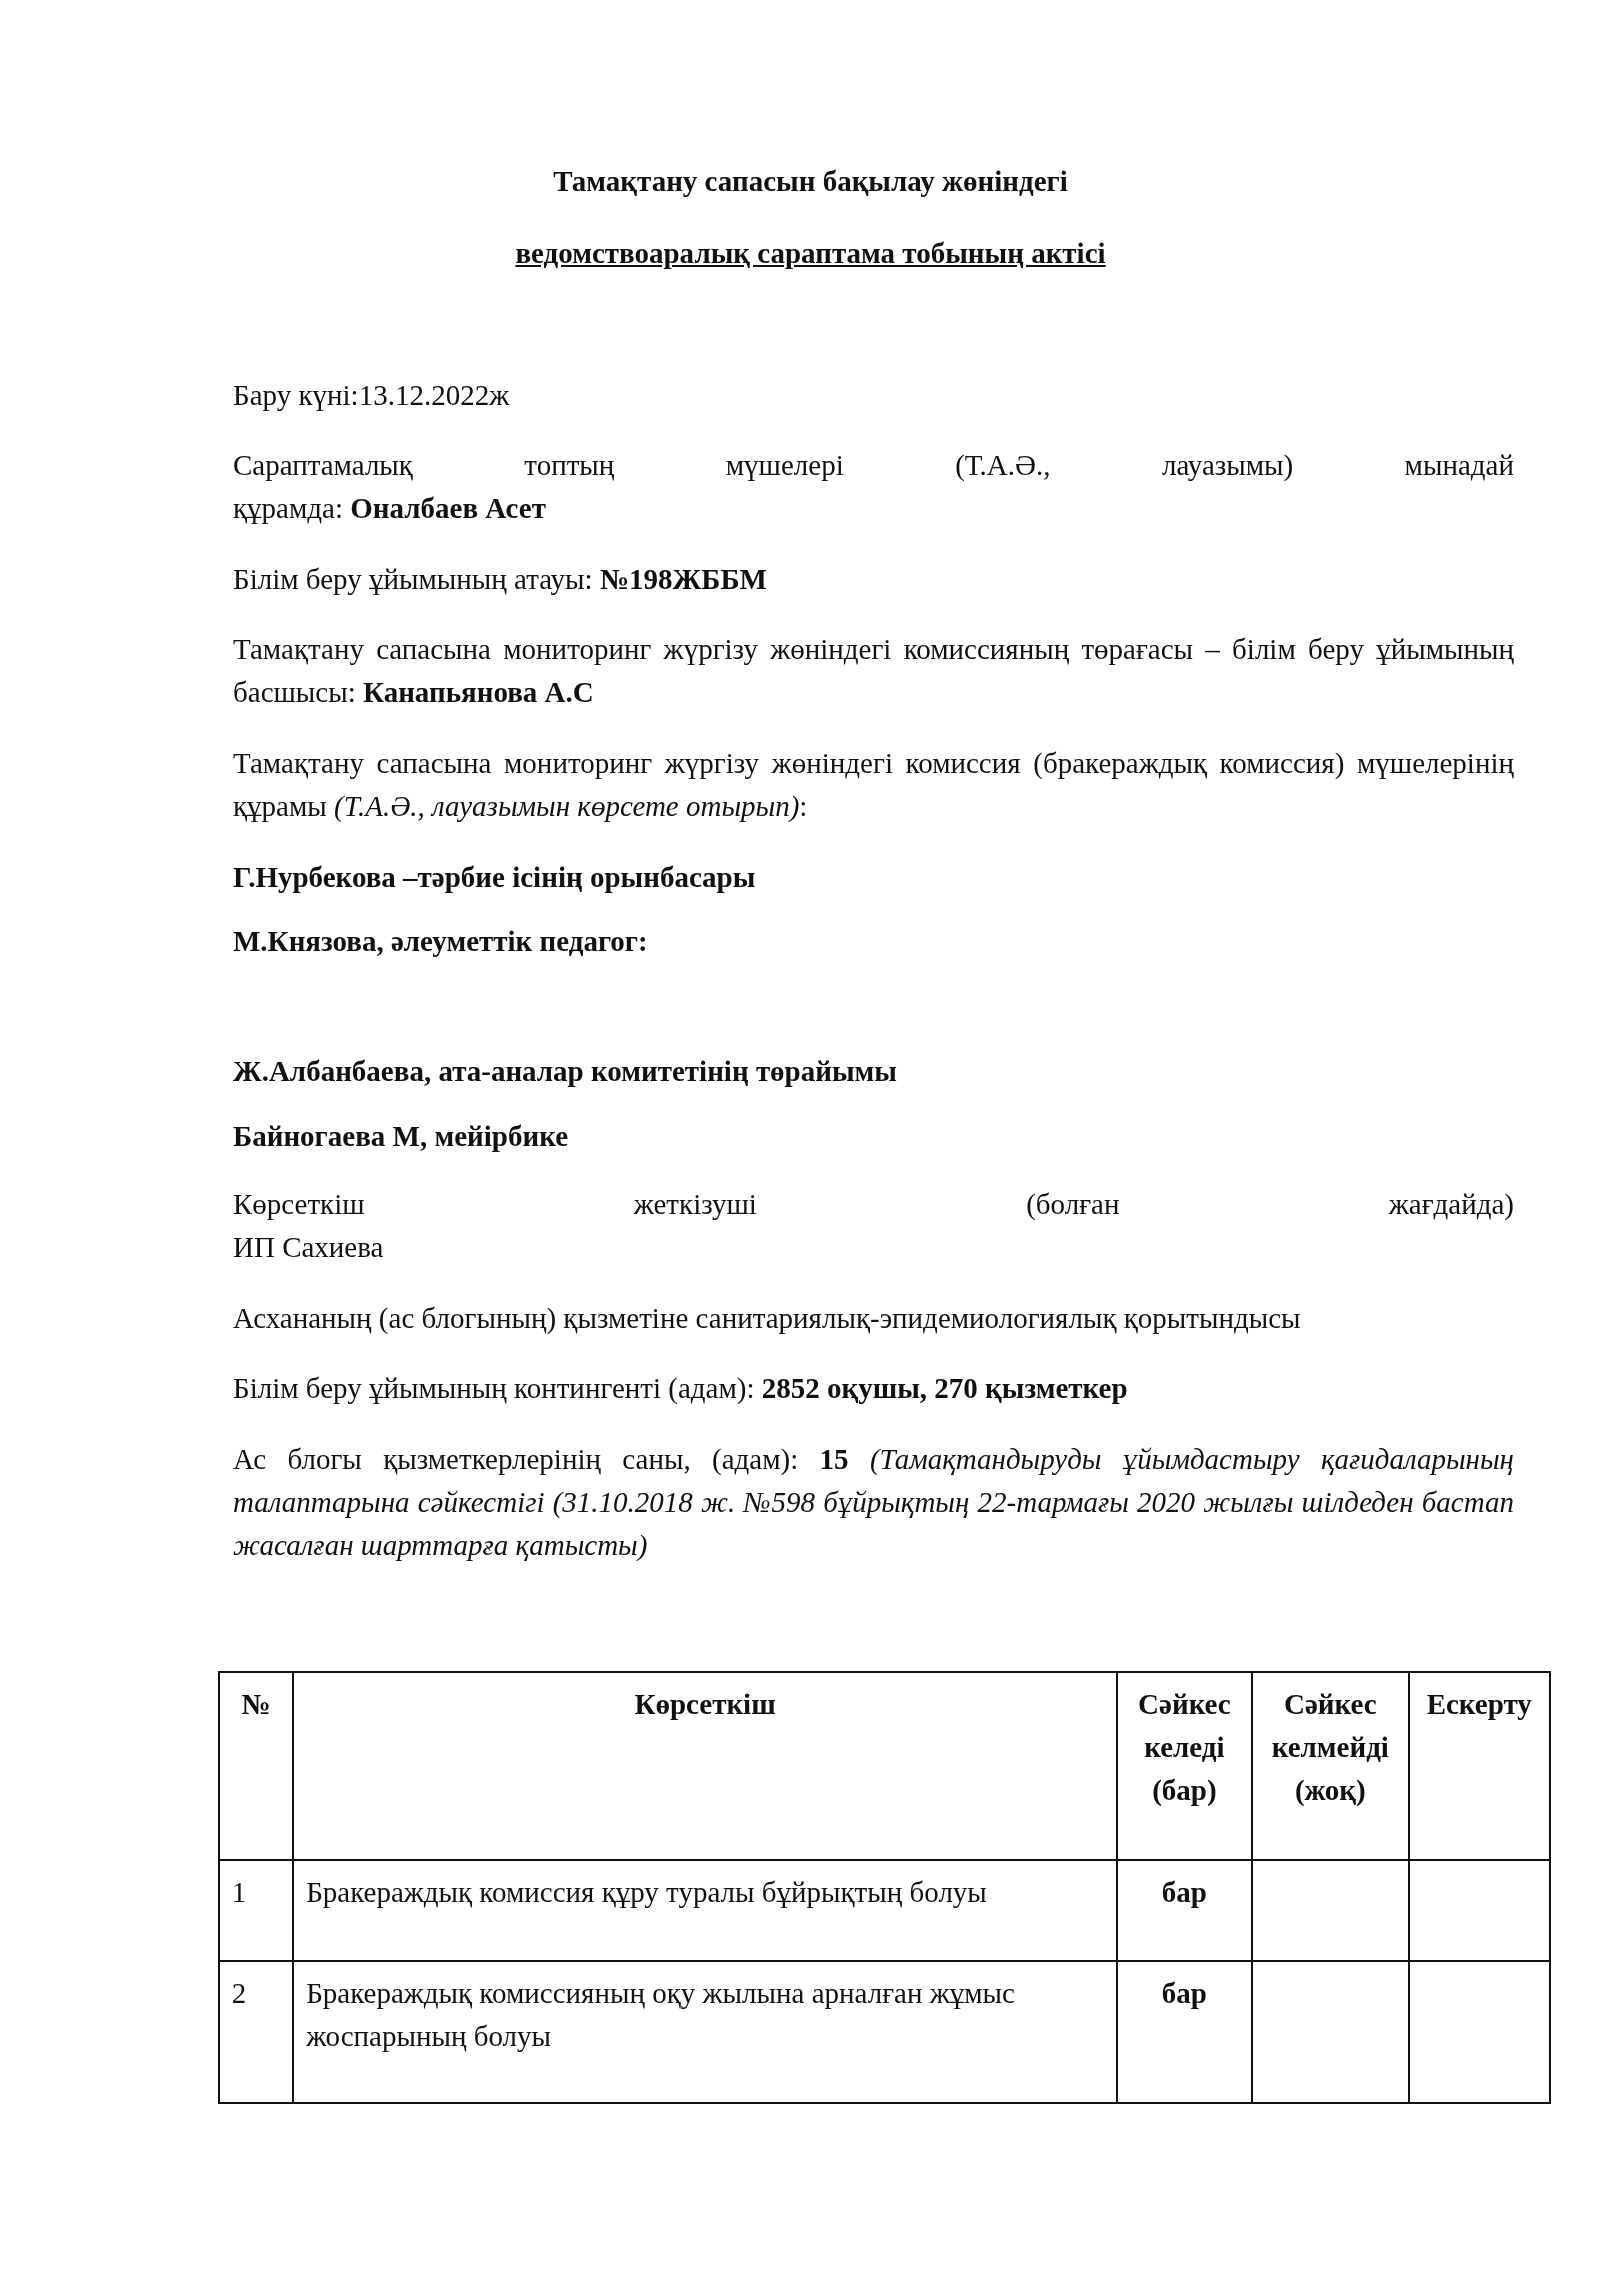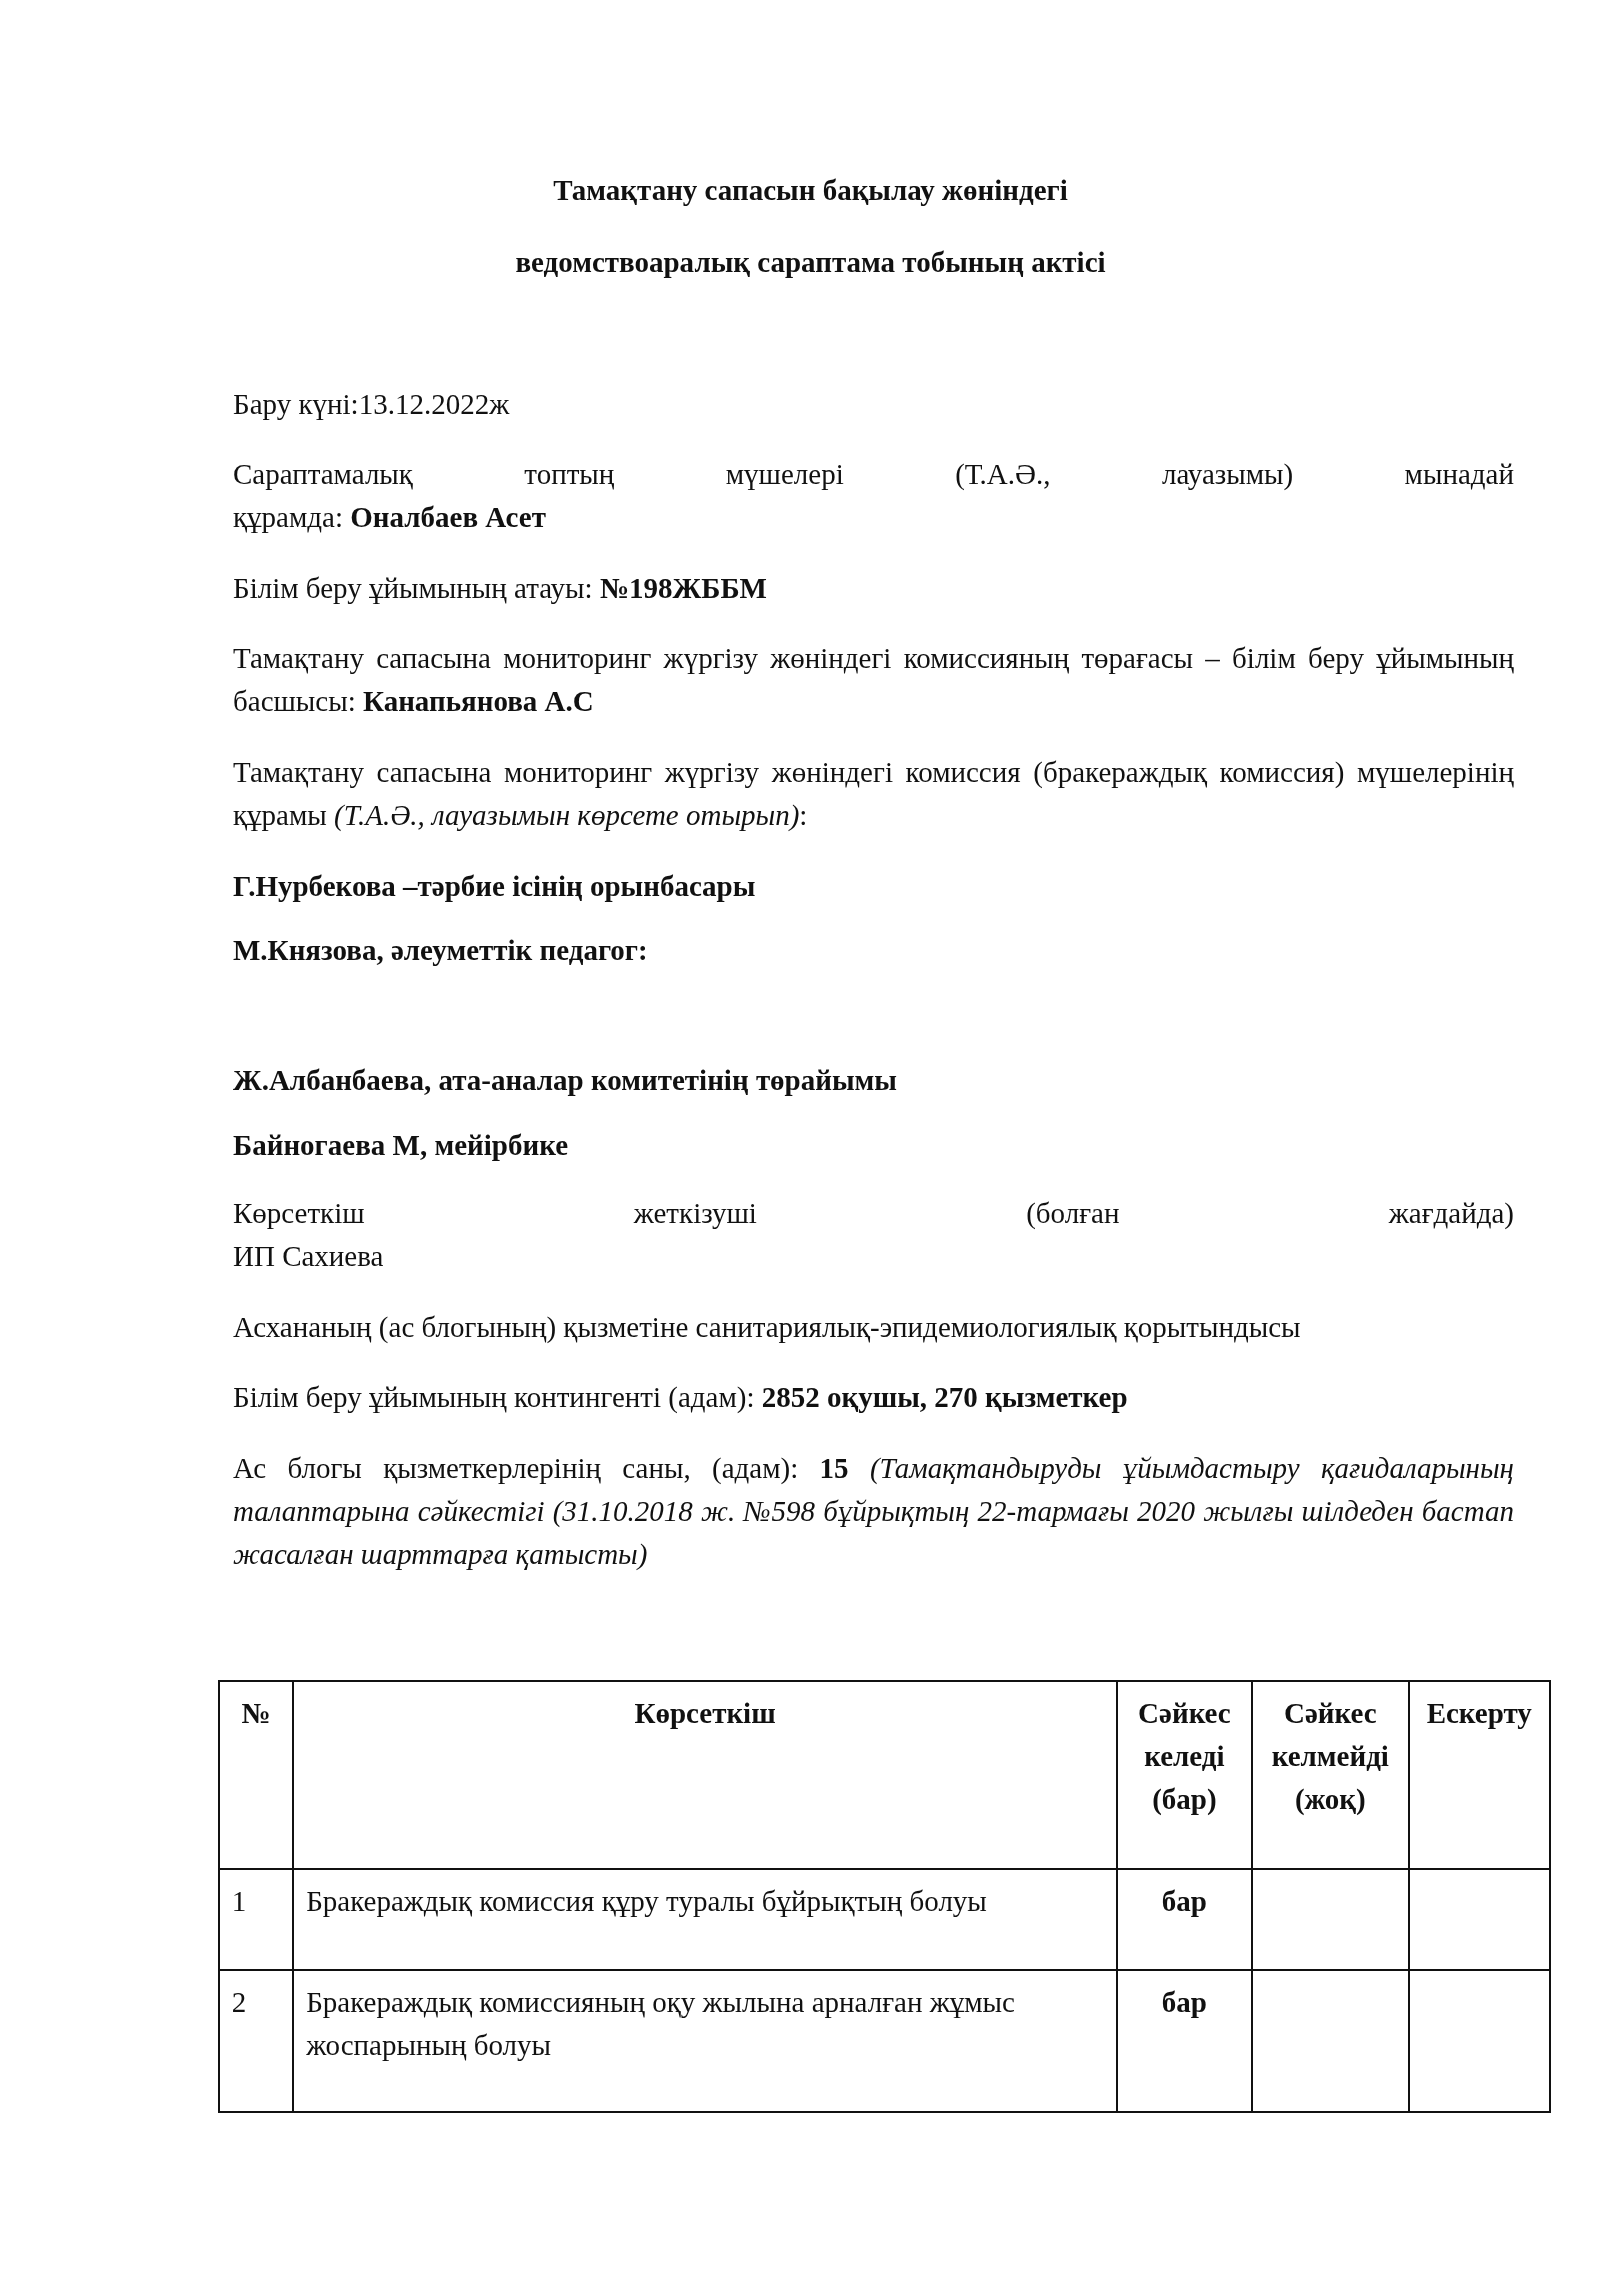--- a/index.html
+++ b/index.html
@@ -1,27 +1,27 @@
 <!DOCTYPE html>
 <html><head>
 <meta charset="utf-8">
 <style>
   html, body { margin: 0; padding: 0; background: #ffffff; }
   body {
     width: 1621px; height: 2293px; position: relative; overflow: hidden;
     font-family: "Liberation Serif", "DejaVu Serif", serif;
     color: #111111;
   }
-  .page { position: absolute; left: 0; top: 16px; width: 1621px; height: 2170px; }
+  .page { position: absolute; left: 0; top: 7px; width: 1621px; height: 2170px; }
   .title {
     position: absolute; left: 0; width: 1621px; text-align: center;
     font-weight: bold; font-size: 29px; line-height: 35px;
   }
   .t1 { top: 157px; }
-  .t2 { top: 229px; }
+  .t2 { top: 229px; text-decoration: underline; }
   .para {
     position: absolute; left: 233px; width: 1281px;
     font-size: 29px; line-height: 43px; text-align: justify;
     text-align-last: left;
   }
   .b { font-weight: bold; }
   .i { font-style: italic; }
   .line { position: absolute; left: 233px; font-size: 29px; line-height: 43px; white-space: nowrap; }
   .spread { display: flex; justify-content: space-between; width: 1281px; }
 

